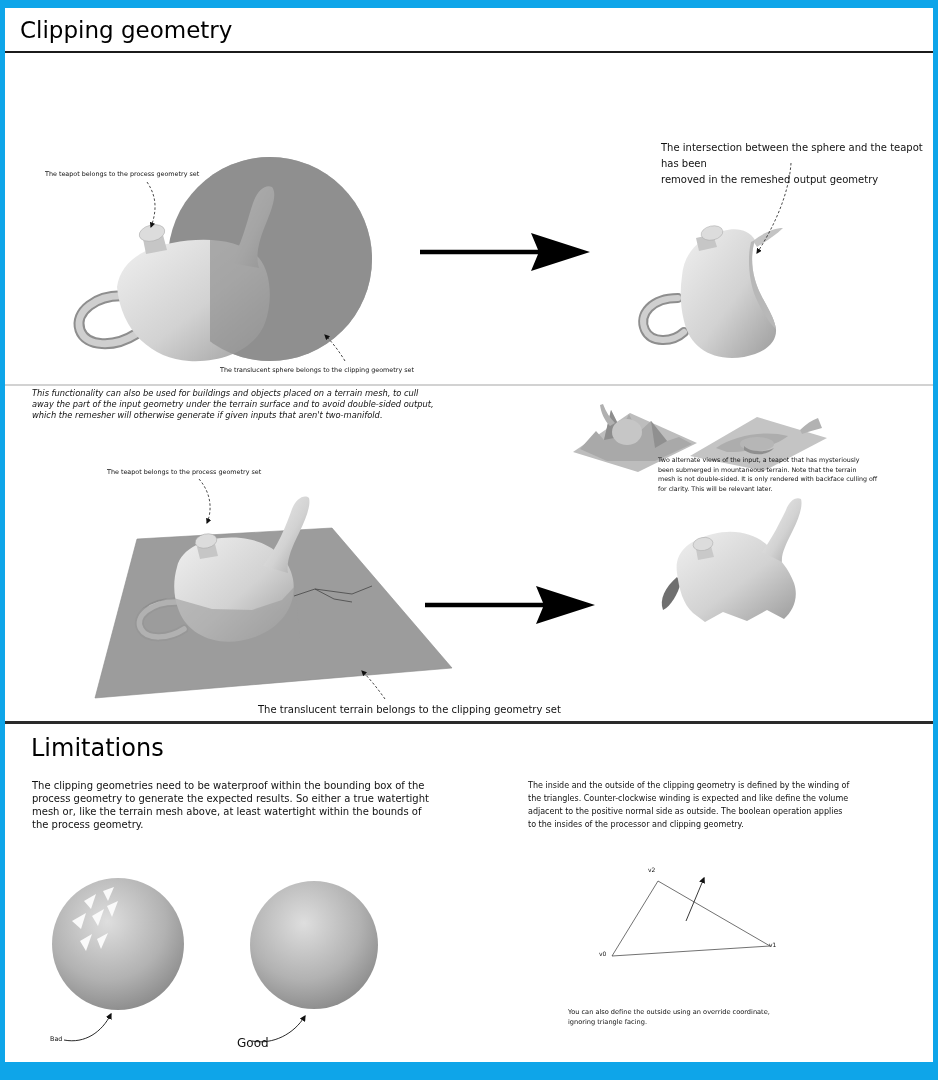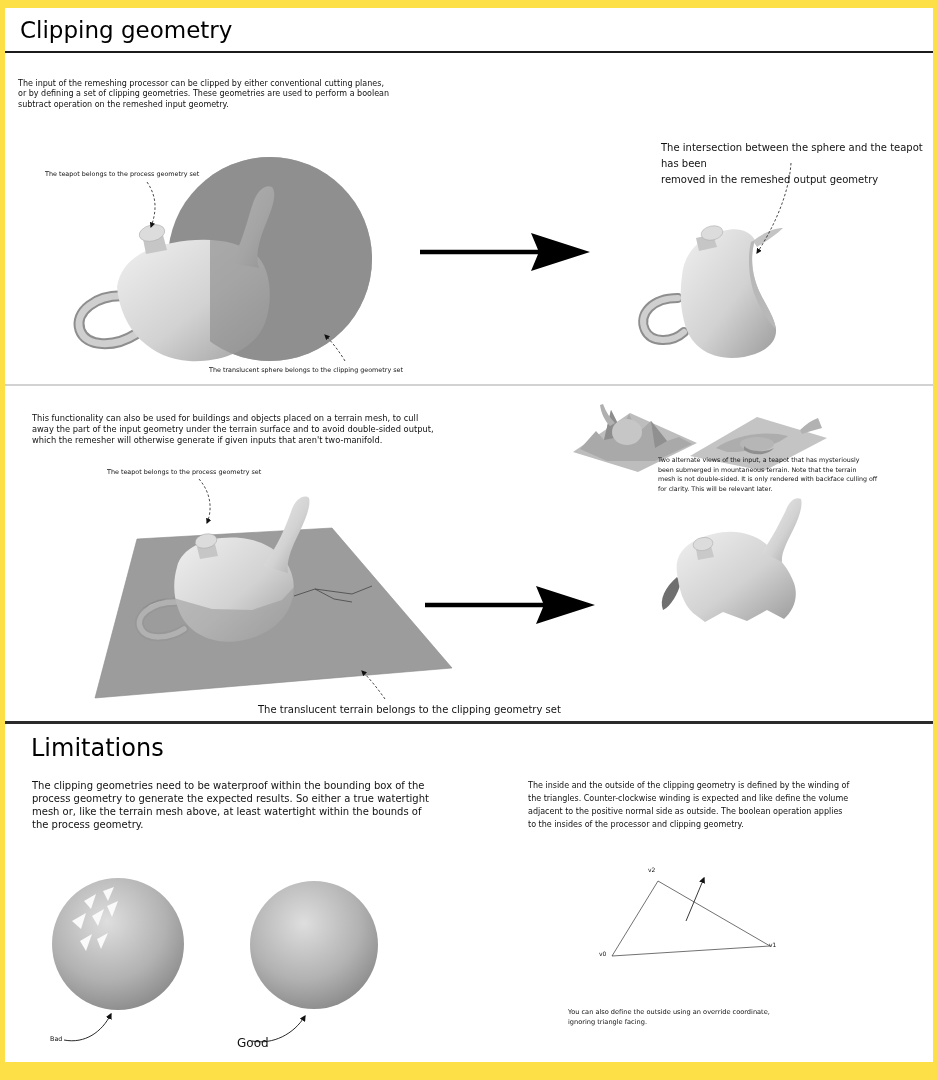--- a/index.html
+++ b/index.html
@@ -1,28 +1,28 @@
 <!DOCTYPE html>
 <html><head>
 <meta charset="utf-8">
 <style>
   html,body { margin:0; padding:0; background:#000; }
   body { width:938px; height:1080px; font-family:"DejaVu Sans", sans-serif; }
-  .page { position:relative; width:938px; height:1080px; background:#fde047; overflow:hidden; }
+  .page { position:relative; width:938px; height:1080px; background:#0ea5e9; overflow:hidden; }
   .paper { position:absolute; left:5px; top:8px; width:928px; height:1054px; background:#ffffff; }
   .art { position:absolute; left:0; top:0; pointer-events:none; }
   .lbl { position:absolute; color:#111; white-space:pre-line; }
   .t-title   { left:20px;  top:17px;  font-size:23px; color:#000; }
   .rule-title{ position:absolute; left:5px; top:51px; width:928px; height:2px; background:#1b1b1b; }
   .t-intro   { left:18px;  top:79px;  font-size:8px;   line-height:10.3px; }
   .t-f1label { left:45px;  top:170px; font-size:6.4px; }
-  .t-f1cap   { left:209px; top:366px; font-size:6.4px; }
+  .t-f1cap   { left:220px; top:366px; font-size:6.4px; }
   .t-f1res   { left:637px; top:140px; font-size:10px; line-height:16px;margin-left:24px; }
   .div1      { position:absolute; left:5px; top:384px; width:928px; height:2px; background:#d2d2d2; }
-  .t-s2body  { left:32px;  top:413px; font-size:8.3px; line-height:11px; }
+  .t-s2body  { left:32px;  top:388px; font-size:8.3px; line-height:11px;font-style:italic; }
   .t-s2label { left:107px; top:468px; font-size:6.4px; }
   .t-s2note  { left:658px; top:455px; font-size:6.3px; line-height:9.5px; }
   .t-s2cap   { left:258px; top:704px; font-size:10px; }
   .div2      { position:absolute; left:5px; top:721px; width:928px; height:2.5px; background:#2a2a2a; }
   .t-lim     { left:31px;  top:734px; font-size:24px; color:#000; }
   .t-limleft { left:32px;  top:779px; font-size:10px;  line-height:13px; }
   .t-limright{ left:528px; top:779px; font-size:8px;  line-height:13px; }
   .t-bad     { left:50px;  top:1035px; font-size:6.4px; }
   .t-good    { left:237px; top:1036px; font-size:12px; }
   .t-v2      { left:648px; top:866px;  font-size:6px; }
@@ -149,23 +149,20 @@
 
     <g>
       <path d="M 612,956 L 770,946 L 658,881 Z" fill="none" stroke="#333" stroke-width="0.7"></path>
       <path d="M 686,921 L 704,878" fill="none" stroke="#222" stroke-width="0.9" marker-end="url(#ah)"></path>
     </g>
   </svg>
 
   <div class="lbl t-title">Clipping geometry</div>
   <div class="rule-title"></div>
 
-  <div class="lbl t-intro">The input of the remeshing processor can be clipped by either conventional cutting planes,
-or by defining a set of clipping geometries. These geometries are used to perform a boolean
-subtract operation on the remeshed input geometry.</div>
   <div class="lbl t-f1label">The teapot belongs to the process geometry set</div>
   <div class="lbl t-f1cap">The translucent sphere belongs to the clipping geometry set</div>
   <div class="lbl t-f1res">The intersection between the sphere and the teapot has been
 removed in the remeshed output geometry</div>
 
   <div class="div1"></div>
 
   <div class="lbl t-s2body">This functionality can also be used for buildings and objects placed on a terrain mesh, to cull
 away the part of the input geometry under the terrain surface and to avoid double-sided output,
 which the remesher will otherwise generate if given inputs that aren't two-manifold.</div>

